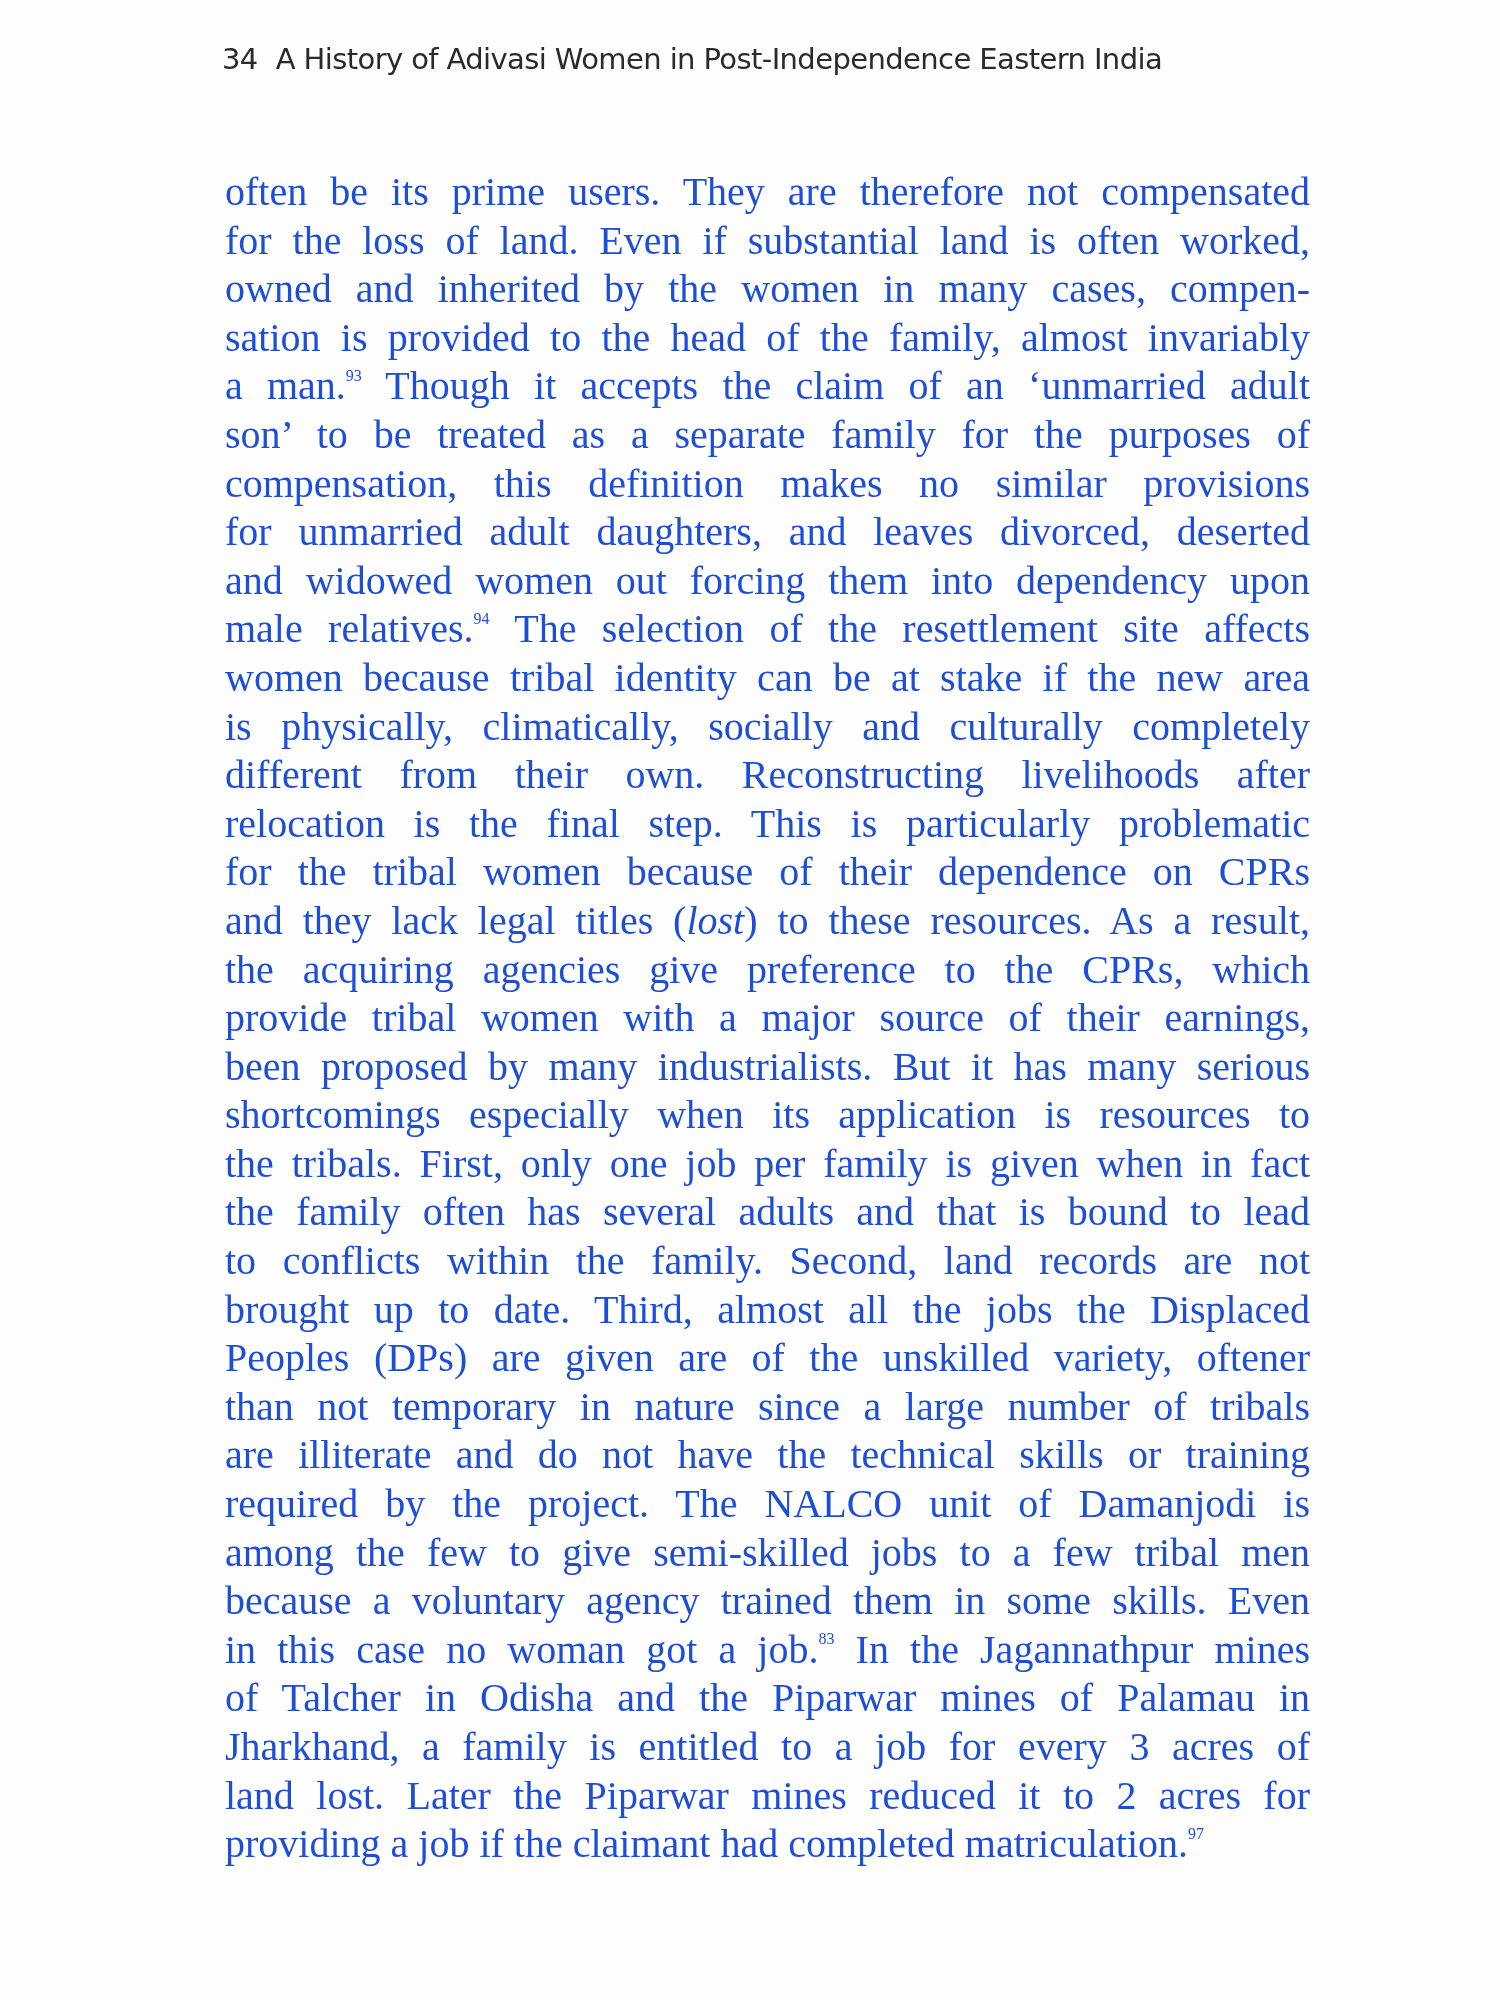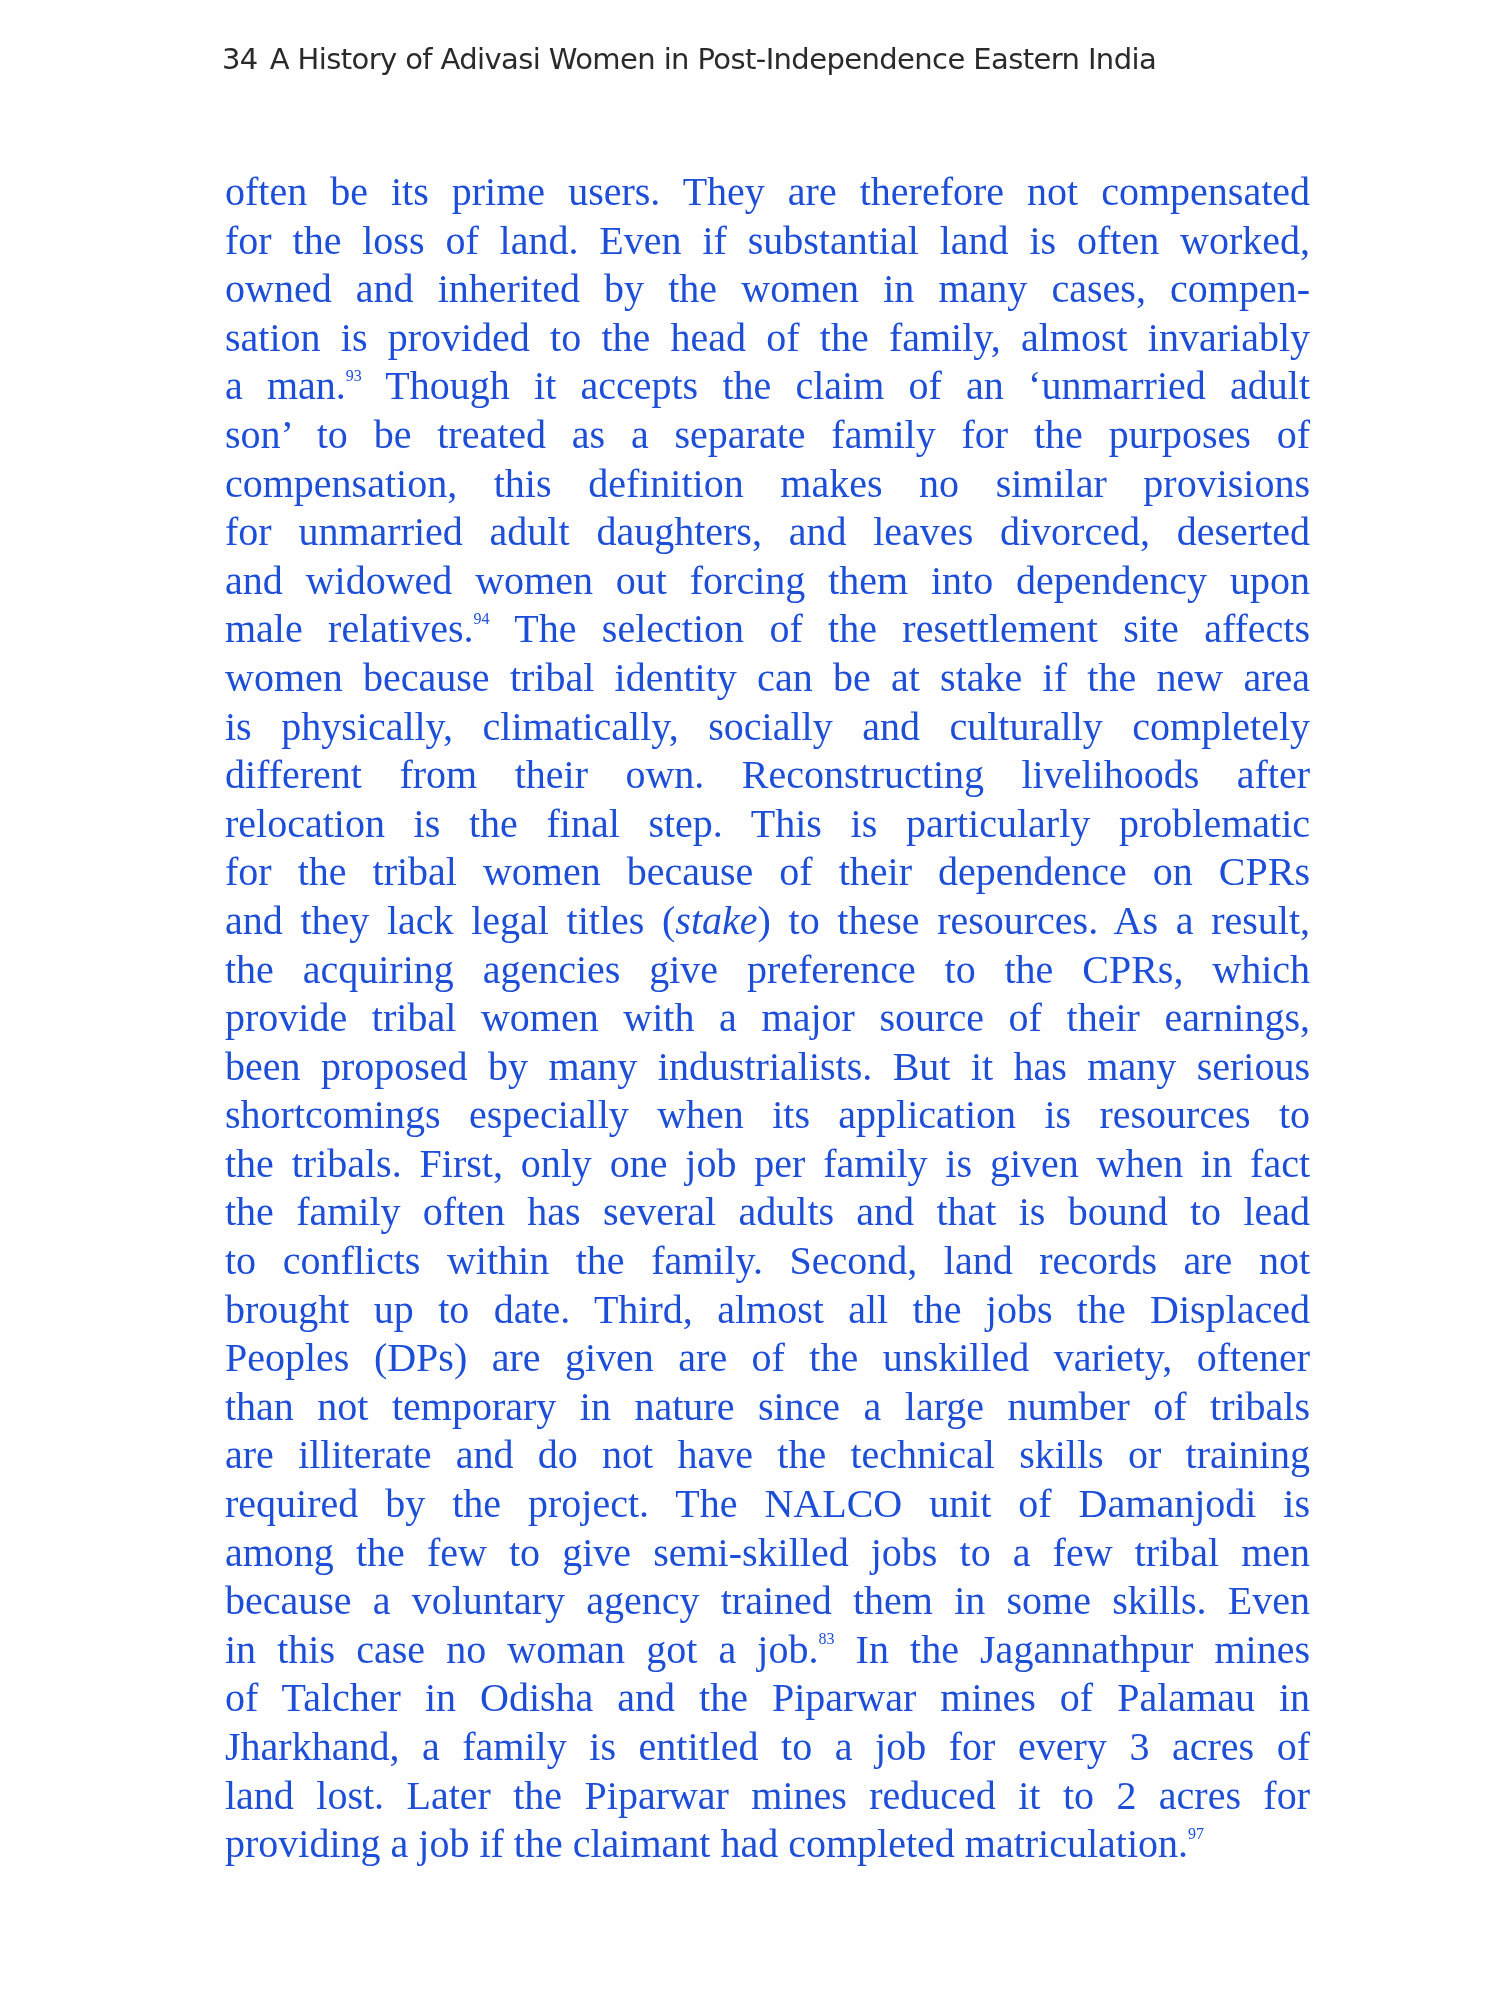--- a/index.html
+++ b/index.html
@@ -9,21 +9,21 @@
     position: relative;
     color: #1a1a1a;
   }
   .page { position: absolute; left: 0; top: 0; width: 1500px; height: 2000px; background: #fefefe; }
   .running-head {
     position: absolute; left: 222px; top: 42px; width: 1090px;
     font-family: "DejaVu Sans", sans-serif;
     font-size: 29px; letter-spacing: -0.6px;
     color: #2a2a2a; white-space: nowrap;
   }
-  .running-head .pg { margin-right: 12px; }
+  .running-head .pg { margin-right: 18px; }
   .body-text {
     position: absolute; left: 225px; top: 168px; width: 1085px;
     font-family: "Liberation Serif", serif;
     font-size: 40px; line-height: 48.6px;
     color: #1d4ed8;
   }
   .line {
     display: block; white-space: nowrap;
     text-align: justify; text-align-last: justify;
     height: 48.6px;
@@ -49,21 +49,21 @@
       <span class="line"><span>son’ to be treated as a separate family for the purposes of</span></span>
       <span class="line"><span>compensation, this definition makes no similar provisions</span></span>
       <span class="line"><span>for unmarried adult daughters, and leaves divorced, deserted</span></span>
       <span class="line"><span>and widowed women out forcing them into dependency upon</span></span>
       <span class="line"><span>male relatives.</span><sup>94</sup><span> The selection of the resettlement site affects</span></span>
       <span class="line"><span>women because tribal identity can be at stake if the new area</span></span>
       <span class="line"><span>is physically, climatically, socially and culturally completely</span></span>
       <span class="line"><span>different from their own. Reconstructing livelihoods after</span></span>
       <span class="line"><span>relocation is the final step. This is particularly problematic</span></span>
       <span class="line"><span>for the tribal women because of their dependence on CPRs</span></span>
-      <span class="line"><span>and they lack legal titles (</span><em>stake</em><span>) to these resources. As a result,</span></span>
+      <span class="line"><span>and they lack legal titles (</span><em>lost</em><span>) to these resources. As a result,</span></span>
       <span class="line"><span>the acquiring agencies give preference to the CPRs, which</span></span>
       <span class="line"><span>provide tribal women with a major source of their earnings,</span></span>
       <span class="line"><span>been proposed by many industrialists. But it has many serious</span></span>
       <span class="line"><span>shortcomings especially when its application is resources to</span></span>
       <span class="line"><span>the tribals. First, only one job per family is given when in fact</span></span>
       <span class="line"><span>the family often has several adults and that is bound to lead</span></span>
       <span class="line"><span>to conflicts within the family. Second, land records are not</span></span>
       <span class="line"><span>brought up to date. Third, almost all the jobs the Displaced</span></span>
       <span class="line"><span>Peoples (DPs) are given are of the unskilled variety, oftener</span></span>
       <span class="line"><span>than not temporary in nature since a large number of tribals</span></span>

